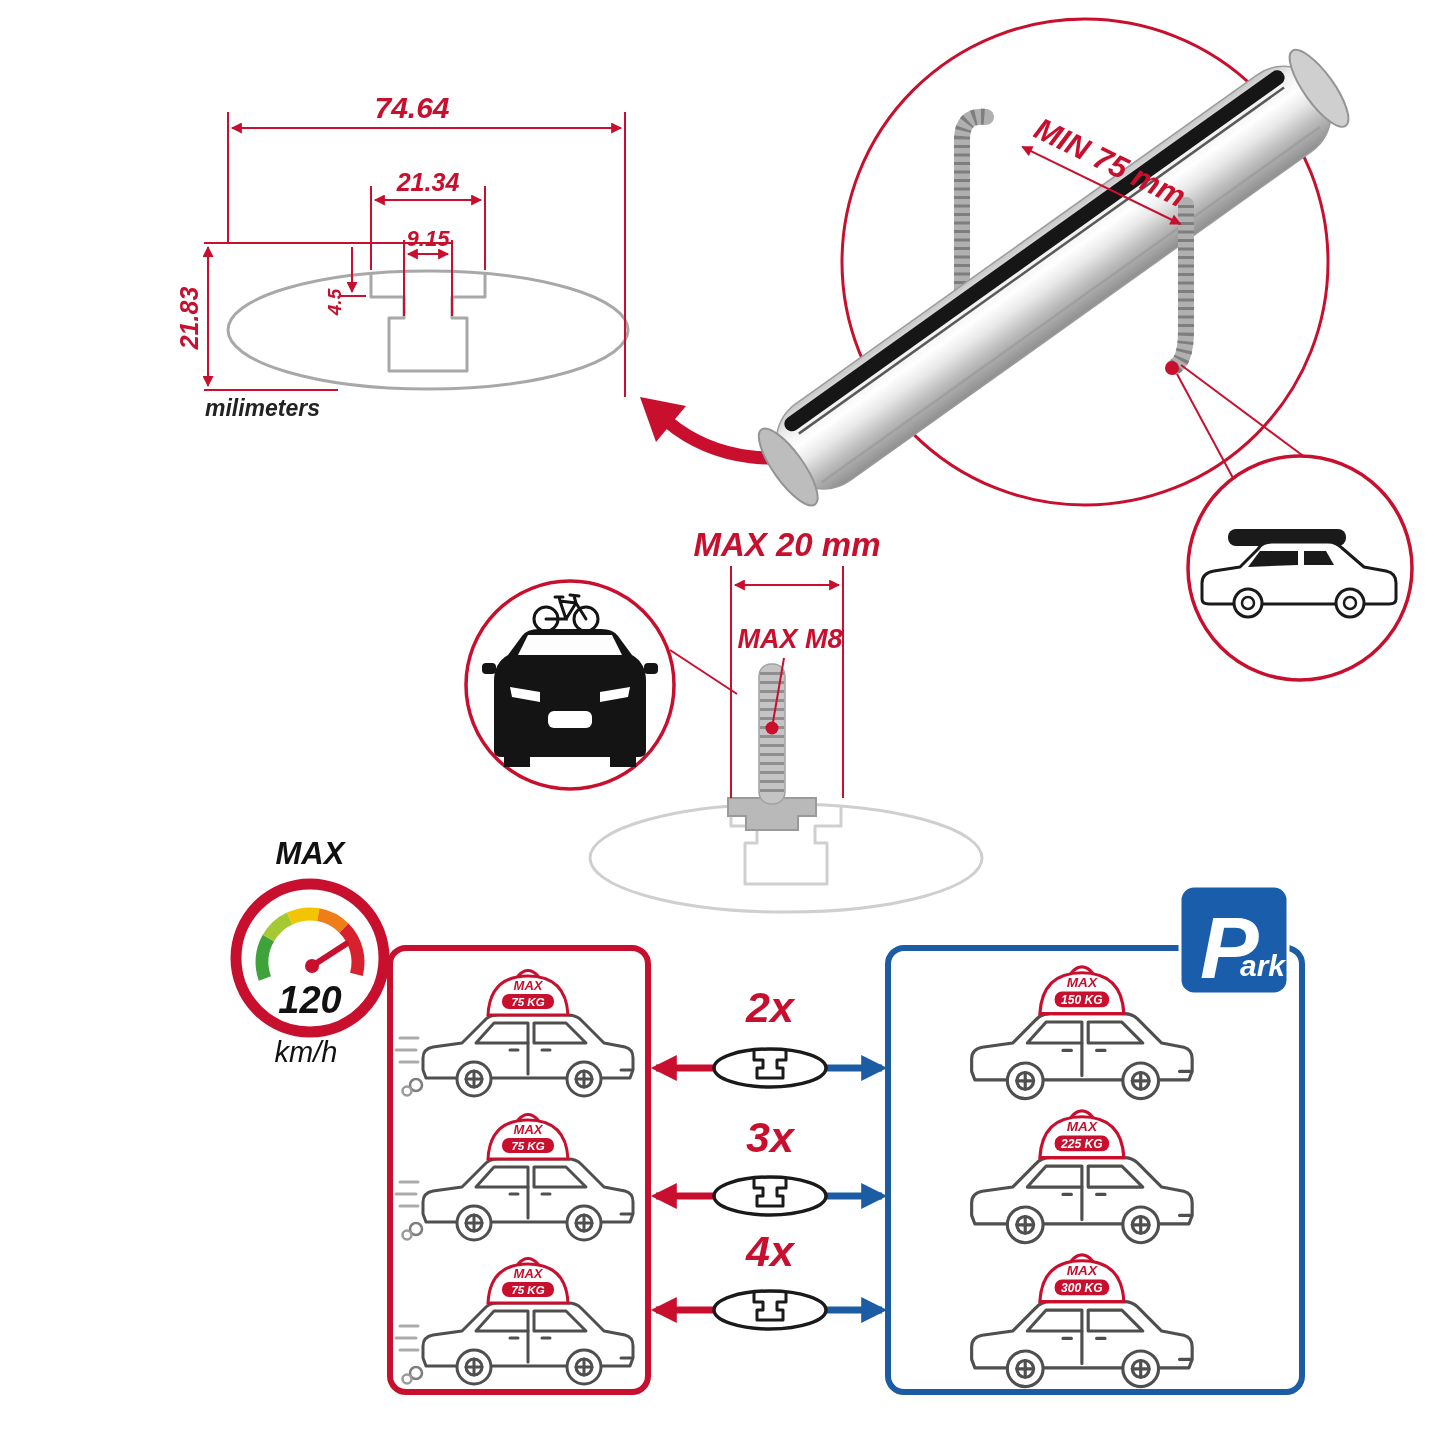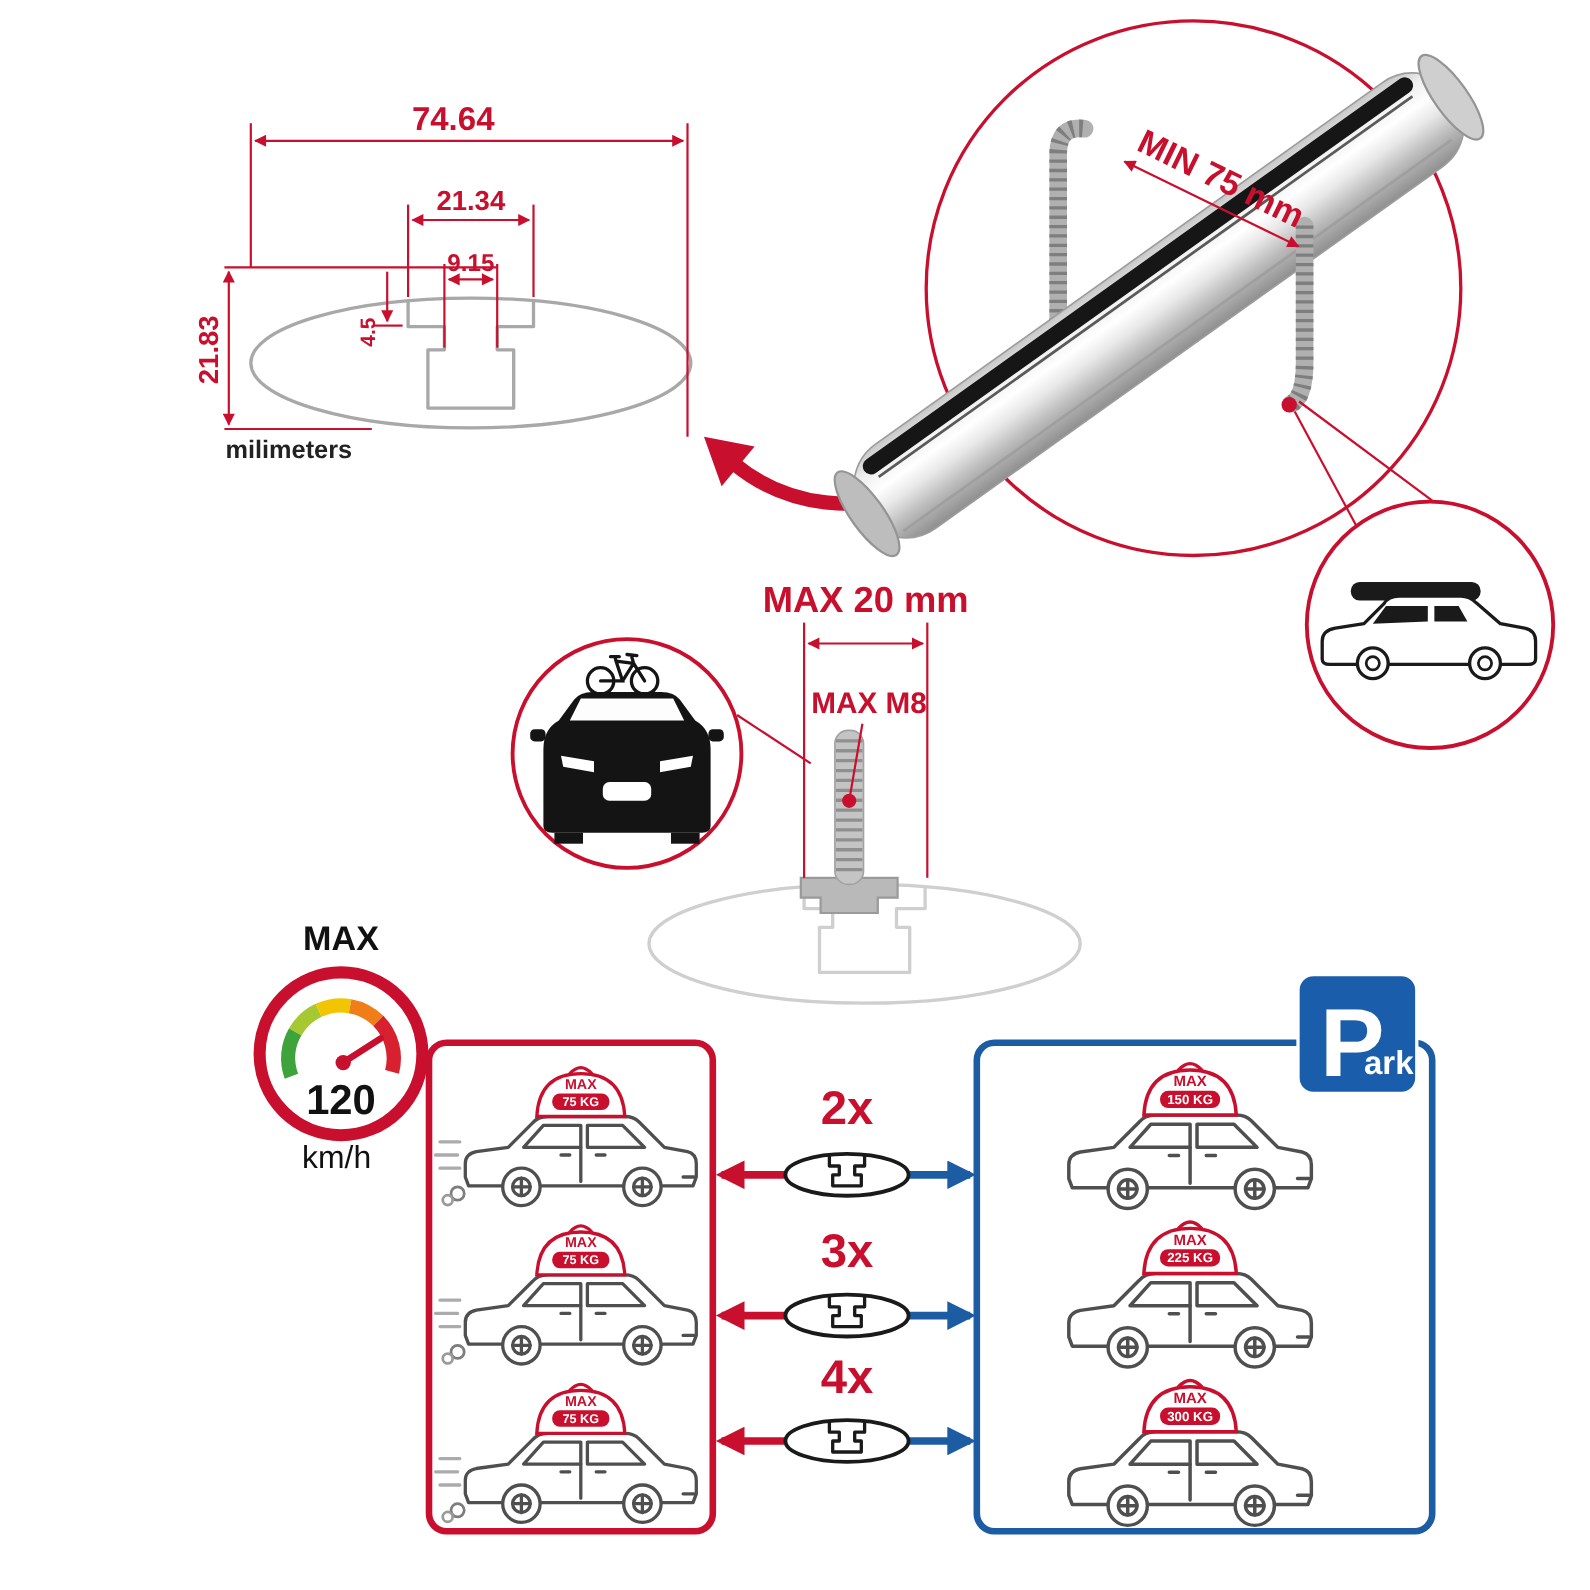--- a/index.html
+++ b/index.html
@@ -1,16 +1,16 @@
 <!DOCTYPE html>
 <html><head>
 <meta charset="utf-8">
 <style>
   html,body{margin:0;padding:0;background:#fff;}
-  .canvas{position:relative;width:1445px;height:1445px;background:#fff;overflow:hidden;}
+  .canvas{position:relative;width:1445px;height:1445px;background:#fff;overflow:hidden;font-style:italic;}
   svg{position:absolute;left:0;top:0;}
   text{font-family:"Liberation Sans",sans-serif;}
   .dim-lg{font-size:30px;font-weight:700;fill:#c8102e;text-anchor:middle;}
   .dim-md{font-size:25px;font-weight:700;fill:#c8102e;text-anchor:middle;}
   .dim-sm{font-size:22px;font-weight:700;fill:#c8102e;text-anchor:middle;}
   .dim-xs{font-size:19px;font-weight:700;fill:#c8102e;text-anchor:middle;}
   .units{font-size:23px;font-weight:700;fill:#222;text-anchor:start;}
   .min-label{font-size:31px;font-weight:700;fill:#c8102e;text-anchor:start;}
   .bolt-lg{font-size:33px;font-weight:700;fill:#c8102e;text-anchor:middle;}
   .bolt-md{font-size:27px;font-weight:700;fill:#c8102e;text-anchor:middle;}

